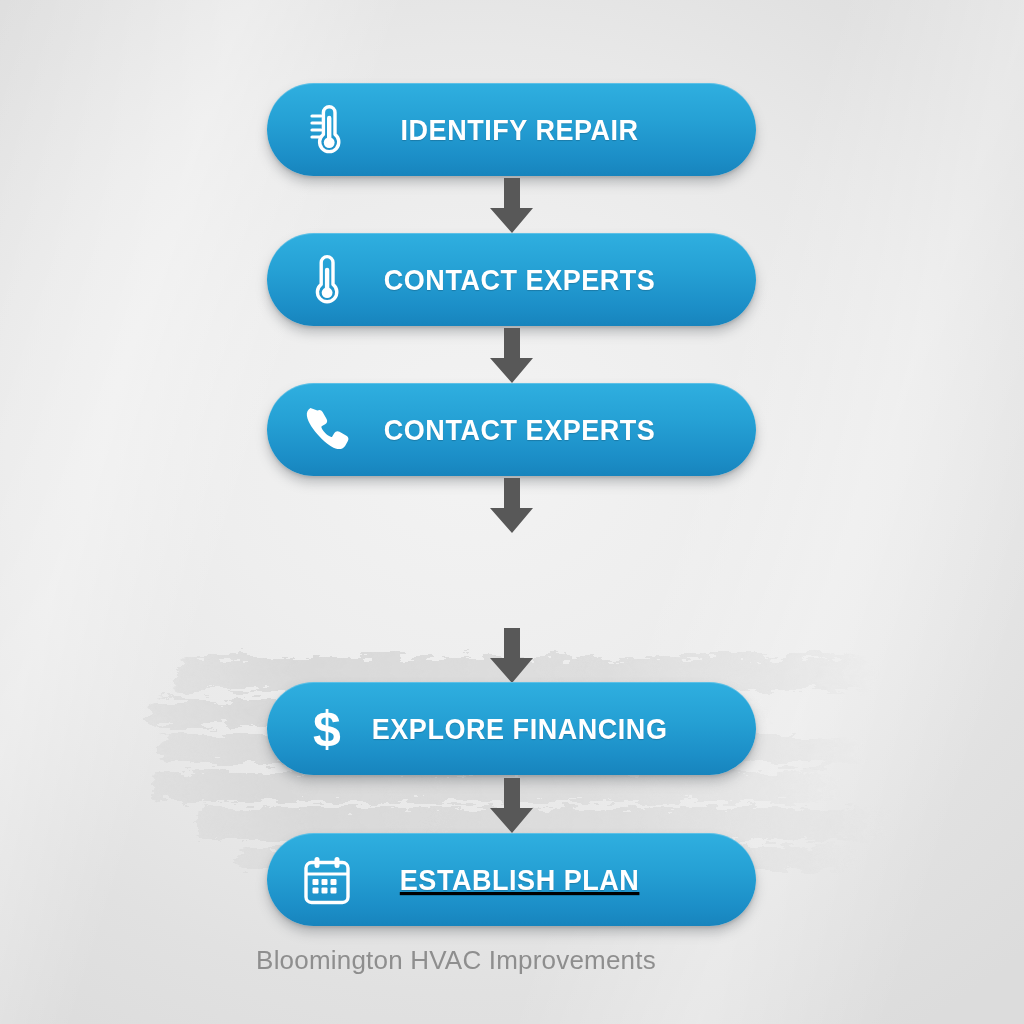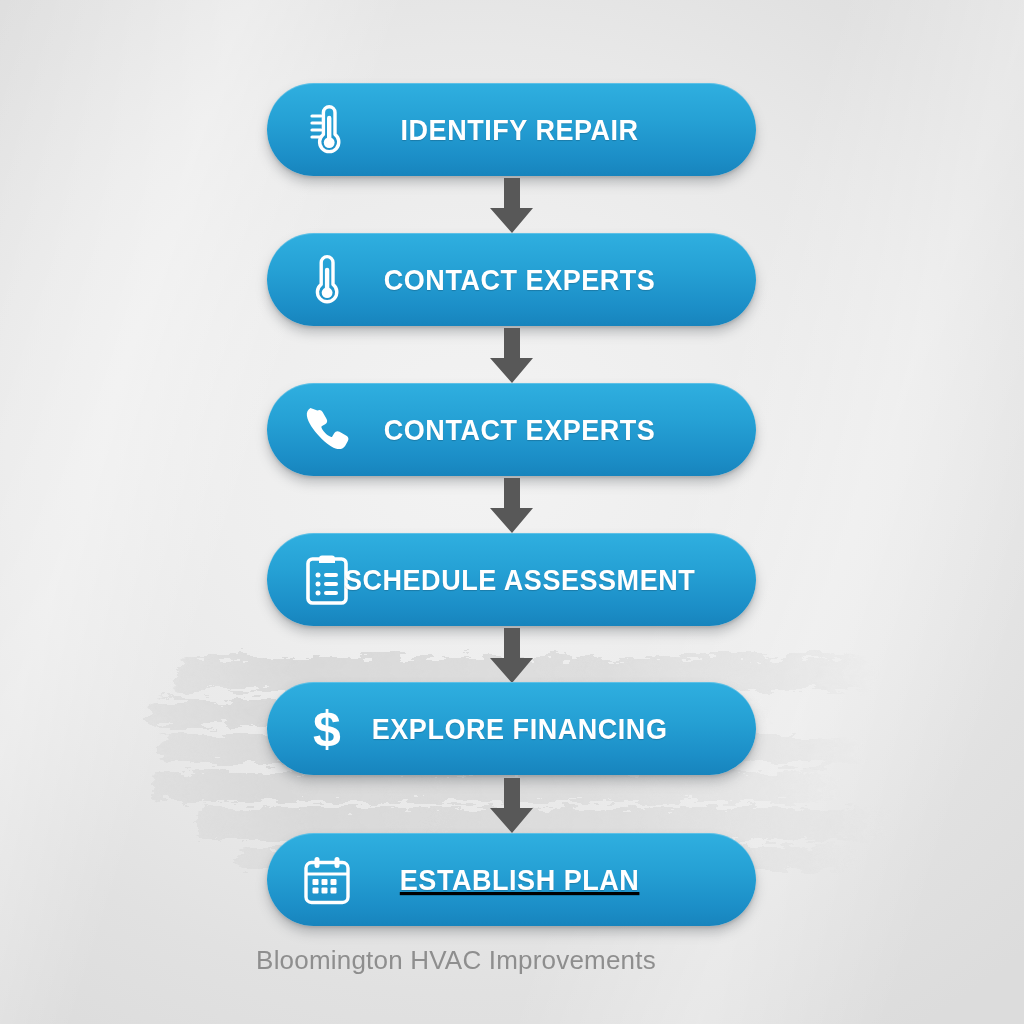--- a/index.html
+++ b/index.html
@@ -222,37 +222,20 @@
       </span>
       <span class="node-label">CONTACT EXPERTS</span>
     </div>
 
     <span class="arrow" style="top:478px;">
       <svg width="60" height="58" viewBox="0 0 60 58">
         <path d="M22 0h16v30h13L30 55 8 30h14z" fill="currentColor"></path>
       </svg>
     </span>
 
-    <div class="node" style="top:533px;">
-      <span class="node-icon">
-        <svg width="48" height="54" viewBox="0 0 48 54" fill="none">
-          <path d="M16 6H9.5A4.5 4.5 0 0 0 5 10.5v35A4.5 4.5 0 0 0 9.5 50h29a4.5 4.5 0 0 0 4.5-4.5v-35A4.5 4.5 0 0 0 38.5 6H32" stroke="#ffffff" stroke-width="3.6" stroke-linecap="round" stroke-linejoin="round"></path>
-          <path d="M19 2.5h10a3 3 0 0 1 3 3V10H16V5.5a3 3 0 0 1 3-3z" fill="#ffffff"></path>
-          <g fill="#ffffff">
-            <circle cx="15" cy="22" r="2.5"></circle>
-            <rect x="21" y="20" width="14" height="4" rx="2"></rect>
-            <circle cx="15" cy="31" r="2.5"></circle>
-            <rect x="21" y="29" width="14" height="4" rx="2"></rect>
-            <circle cx="15" cy="40" r="2.5"></circle>
-            <rect x="21" y="38" width="14" height="4" rx="2"></rect>
-          </g>
-        </svg>
-      </span>
-      <span class="node-label">SCHEDULE ASSESSMENT</span>
-    </div>
 
     <span class="arrow" style="top:628px;">
       <svg width="60" height="58" viewBox="0 0 60 58">
         <path d="M22 0h16v30h13L30 55 8 30h14z" fill="currentColor"></path>
       </svg>
     </span>
 
     <div class="node" style="top:682px;">
       <span class="node-icon">
         <svg width="40" height="56" viewBox="0 0 40 56">

